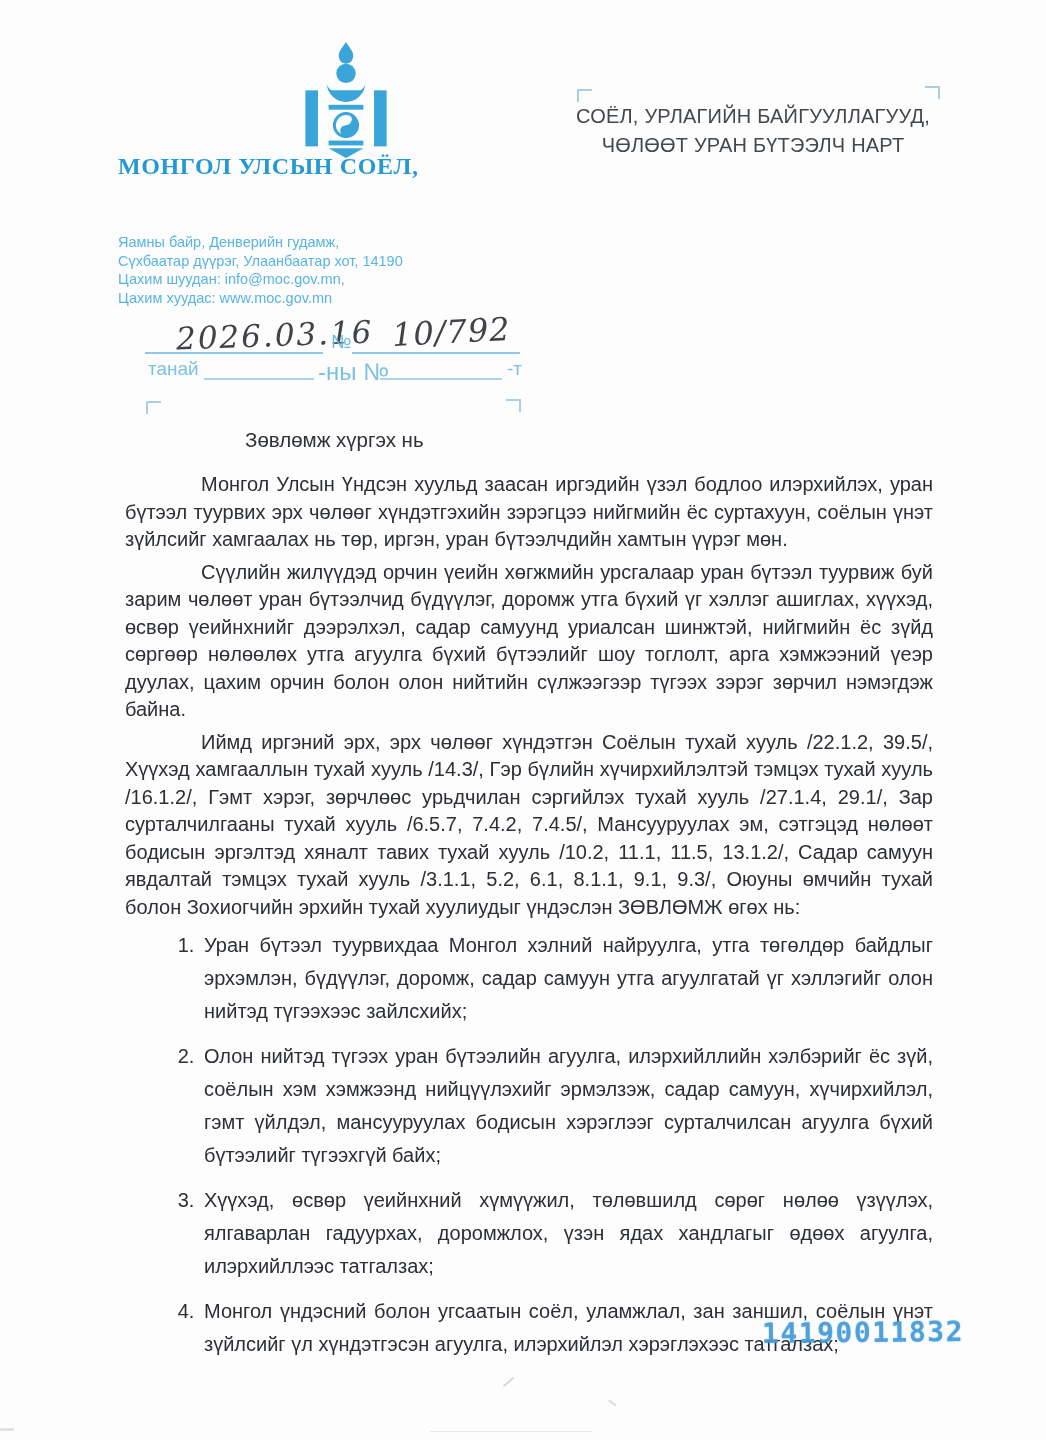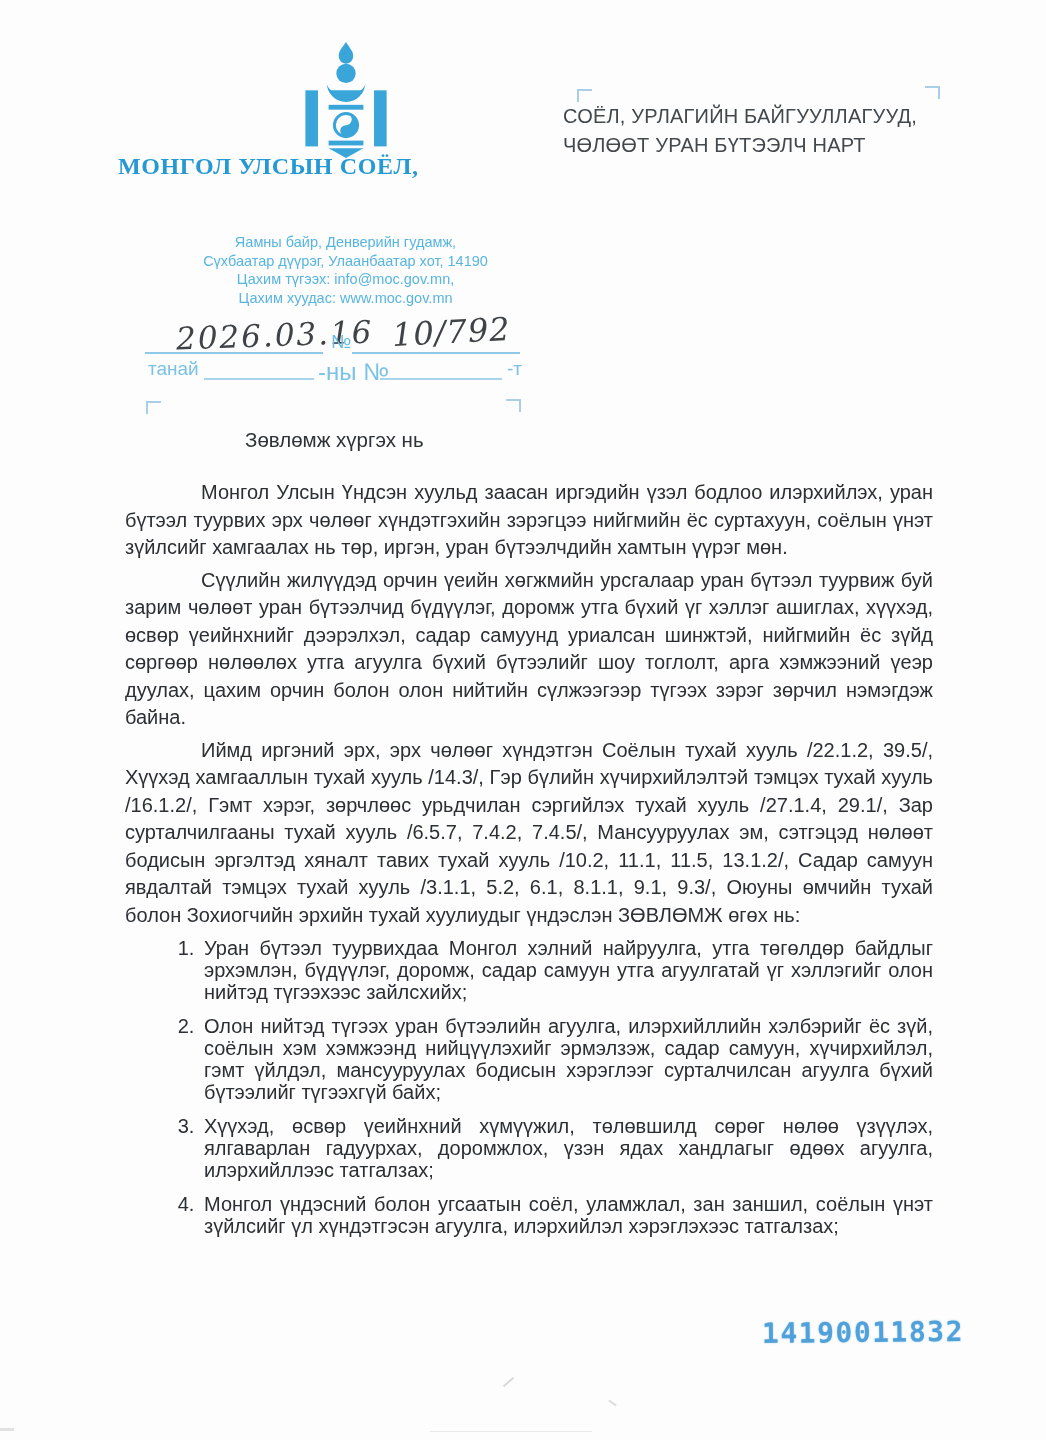--- a/index.html
+++ b/index.html
@@ -17,21 +17,20 @@
   .ministry-name{
     position:absolute;left:118px;top:153px;width:455px;
     text-align:left;
     font-family:"Liberation Serif",serif;
     font-weight:bold;
     font-size:24px;line-height:27px;letter-spacing:0.6px;
     color:#2599d4;
   }
   .ministry-address{
     position:absolute;left:118px;top:233px;width:455px;
-    text-align:center;
     font-size:14.5px;line-height:18.6px;
     color:#58b5e0;
   }
   
   .handwriting{
     font-family:"DejaVu Serif",serif;
     font-style:italic;
     color:#3f4246;
   }
   .date-value{position:absolute;left:176px;top:317px;font-size:31px;transform:rotate(-2deg);letter-spacing:2px;}
@@ -49,47 +48,48 @@
   .corner{position:absolute;width:13px;height:11px;}
   .corner.tl{border-left:2px solid #a9cfe6;border-top:2px solid #a9cfe6;}
   .corner.tr{border-right:2px solid #a9cfe6;border-top:2px solid #a9cfe6;}
   .c-rec-l{left:577px;top:89px;}
   .c-rec-r{left:925px;top:86px;}
   .c-ref-l{left:146px;top:401px;}
   .c-ref-r{left:506px;top:399px;}
   
   .recipient{
     position:absolute;left:563px;top:102px;width:380px;
+    text-align:center;
     font-size:20px;line-height:28.5px;
     color:#43484d;
     letter-spacing:0.2px;
   }
   
   .subject{
     position:absolute;left:245px;top:428px;
     font-size:20.5px;color:#2f3338;
   }
   
   .body-block{
-    position:absolute;left:125px;top:471px;width:808px;margin-top:8px;
+    position:absolute;left:125px;top:471px;width:808px;
   }
   .body-block p{
     margin:0 0 5px 0;
     font-size:20px;line-height:27.5px;
     text-align:justify;
     text-indent:76px;
     color:#2c2f34;
   }
   ol.recs{
     margin:8px 0 0 0;
     padding:0 0 0 75px;
   }
   ol.recs li{
     margin:0 0 12px 0;
-    font-size:20px;line-height:22px;
+    font-size:20px;line-height:33px;
     text-align:justify;
     color:#2c2f34;
     padding-left:4px;
   }
   ol.recs li::marker{color:#2c2f34;}
   
   .stamp{
     position:absolute;left:762px;top:1316px;
     font-family:"DejaVu Sans Mono",monospace;
     font-size:28px;font-weight:bold;
@@ -130,21 +130,21 @@
     </svg>
   </div>
 
   <div class="ministry-name">
     <div>МОНГОЛ УЛСЫН  СОЁЛ,</div>
   </div>
 
   <div class="ministry-address">
     <div>Яамны байр, Денверийн гудамж,</div>
     <div>Сүхбаатар дүүрэг, Улаанбаатар хот, 14190</div>
-    <div>Цахим түгээх: info@moc.gov.mn,</div>
+    <div>Цахим шуудан: info@moc.gov.mn,</div>
     <div>Цахим хуудас: www.moc.gov.mn</div>
   </div>
 
   <div class="handwriting date-value">2026.03.16</div>
   <div class="no-symbol-1">№</div>
   <div class="handwriting doc-number">10/792</div>
   <div class="u-line ul-1"></div>
   <div class="u-line ul-2"></div>
 
   <div class="ref2-prefix">танай</div>

